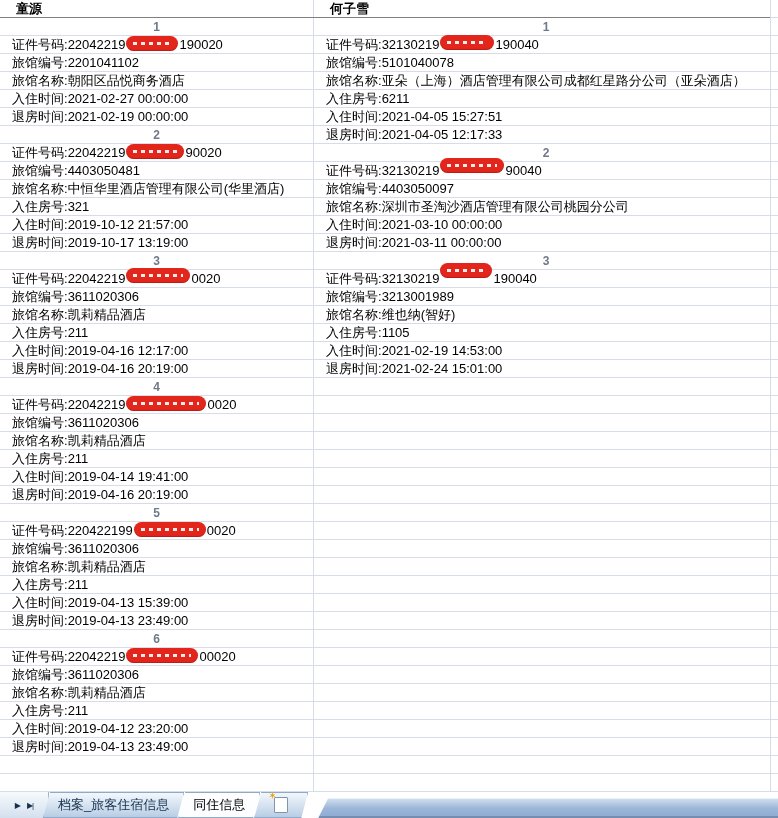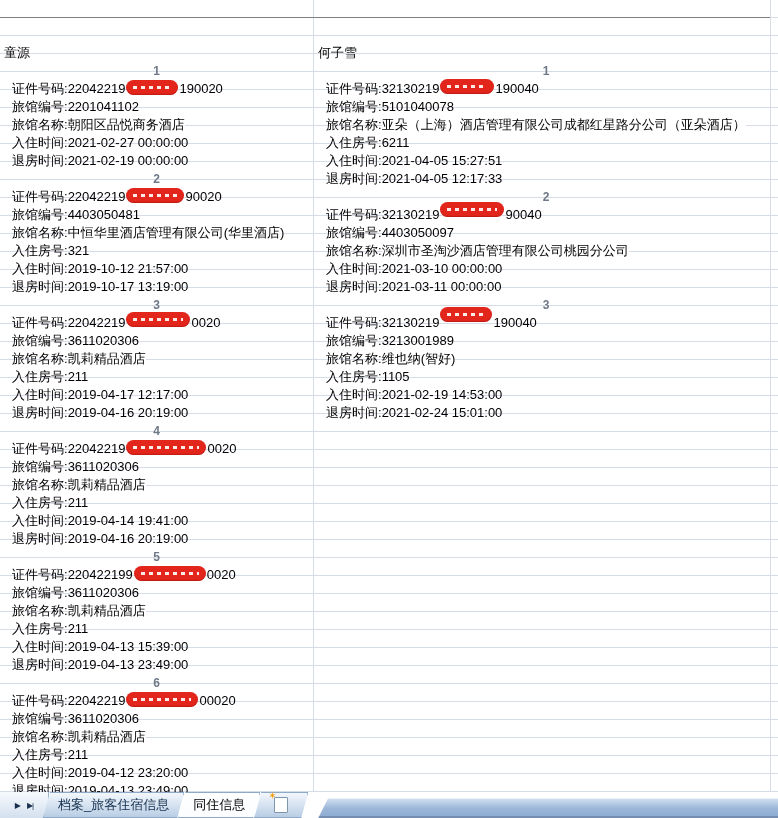--- a/index.html
+++ b/index.html
@@ -22,21 +22,21 @@
   .vline{position:absolute;top:0;width:1px;height:792px;background:var(--grid);}
   .vline.v1{left:313px;}
   .vline.v2{left:770px;}
   .hdrline{position:absolute;top:17px;left:0;width:770px;height:1px;background:var(--hdrline);}
 
   .col{position:absolute;top:0;}
   .col.c0{left:0;width:313px;}
   .col.c1{left:314px;width:464px;}
 
   .row{height:18px;line-height:18px;font-size:13px;color:#000;white-space:nowrap;padding-left:12px;box-sizing:border-box;}
-  .row.name-row{padding-left:4px;font-weight:400;margin-top:44px;}
+  .row.name-row{padding-left:16px;font-weight:700;}
   .row.num-row{padding-left:0;text-align:center;color:var(--numcol);font-weight:700;font-size:12px;}
 
   .redact{
     display:inline-block;position:relative;height:15px;border-radius:8px;
     background:var(--red);vertical-align:middle;margin:0 1px;
     box-shadow:inset 0 -1px 1px rgba(120,0,0,.35);
   }
   .redact::before{
     content:"";position:absolute;left:7px;right:7px;top:6px;height:3px;
     background:repeating-linear-gradient(90deg,rgba(255,255,255,.9) 0 4px,transparent 4px 8px);
@@ -97,21 +97,21 @@
         <div class="row"><span>旅馆编号:</span><span>4403050481</span></div>
         <div class="row"><span>旅馆名称:</span><span class="hotelname">中恒华里酒店管理有限公司(华里酒店)</span></div>
         <div class="row"><span>入住房号:</span><span>321</span></div>
         <div class="row"><span>入住时间:</span><span>2019-10-12 21:57:00</span></div>
         <div class="row"><span>退房时间:</span><span>2019-10-17 13:19:00</span></div>
         <div class="row num-row"><span>3</span></div>
         <div class="row"><span>证件号码:</span><span>22042219</span><span class="redact" style="width: 64px; top: -4px;"></span><span>0020</span></div>
         <div class="row"><span>旅馆编号:</span><span>3611020306</span></div>
         <div class="row"><span>旅馆名称:</span><span class="hotelname">凯莉精品酒店</span></div>
         <div class="row"><span>入住房号:</span><span>211</span></div>
-        <div class="row"><span>入住时间:</span><span>2019-04-17 12:17:00</span></div>
+        <div class="row"><span>入住时间:</span><span>2019-04-16 12:17:00</span></div>
         <div class="row"><span>退房时间:</span><span>2019-04-16 20:19:00</span></div>
         <div class="row num-row"><span>4</span></div>
         <div class="row"><span>证件号码:</span><span>22042219</span><span class="redact" style="width: 80px; top: -2px;"></span><span>0020</span></div>
         <div class="row"><span>旅馆编号:</span><span>3611020306</span></div>
         <div class="row"><span>旅馆名称:</span><span class="hotelname">凯莉精品酒店</span></div>
         <div class="row"><span>入住房号:</span><span>211</span></div>
         <div class="row"><span>入住时间:</span><span>2019-04-14 19:41:00</span></div>
         <div class="row"><span>退房时间:</span><span>2019-04-16 20:19:00</span></div>
         <div class="row num-row"><span>5</span></div>
         <div class="row"><span>证件号码:</span><span>220422199</span><span class="redact" style="width: 72px; top: -2px;"></span><span>0020</span></div>

